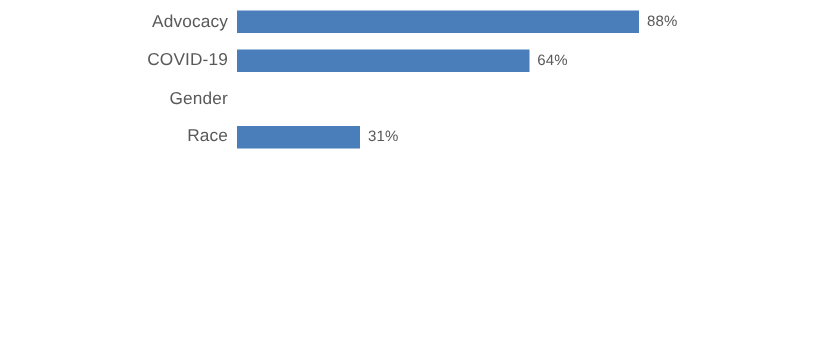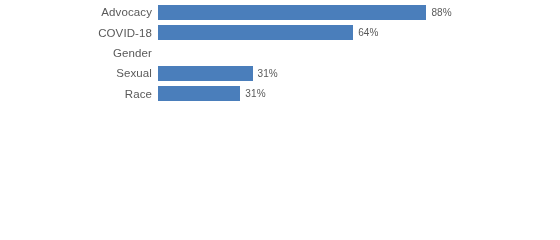--- a/index.html
+++ b/index.html
@@ -74,38 +74,31 @@
 
     <div class="bar-row">
       <div class="cat-label" style="color: rgb(89, 89, 89);">Advocacy</div>
       <div class="bar-track">
         <div class="bar" style="width: 268.4px; background: rgb(74, 126, 187);"></div>
         <div class="bar-value" style="color: rgb(89, 89, 89);">88%</div>
       </div>
     </div>
 
     <div class="bar-row">
-      <div class="cat-label" style="color: rgb(89, 89, 89);">COVID-18</div>
+      <div class="cat-label" style="color: rgb(89, 89, 89);">COVID-19</div>
       <div class="bar-track">
         <div class="bar" style="width: 195.2px; background: rgb(74, 126, 187);"></div>
         <div class="bar-value" style="color: rgb(89, 89, 89);">64%</div>
       </div>
     </div>
 
     <div class="bar-row">
       <div class="cat-label" style="color: rgb(89, 89, 89);">Gender</div>
     </div>
 
-    <div class="bar-row">
-      <div class="cat-label" style="color: rgb(89, 89, 89);">Sexual</div>
-      <div class="bar-track">
-        <div class="bar" style="width: 94.55px; background: rgb(74, 126, 187);"></div>
-        <div class="bar-value" style="color: rgb(89, 89, 89);">31%</div>
-      </div>
-    </div>
 
     <div class="bar-row">
       <div class="cat-label" style="color: rgb(89, 89, 89); padding-left: 26px;">Race</div>
       <div class="bar-track">
         <div class="bar" style="width: 82.35px; background: rgb(74, 126, 187);"></div>
         <div class="bar-value" style="color: rgb(89, 89, 89);">31%</div>
       </div>
     </div>
 
   </div>

